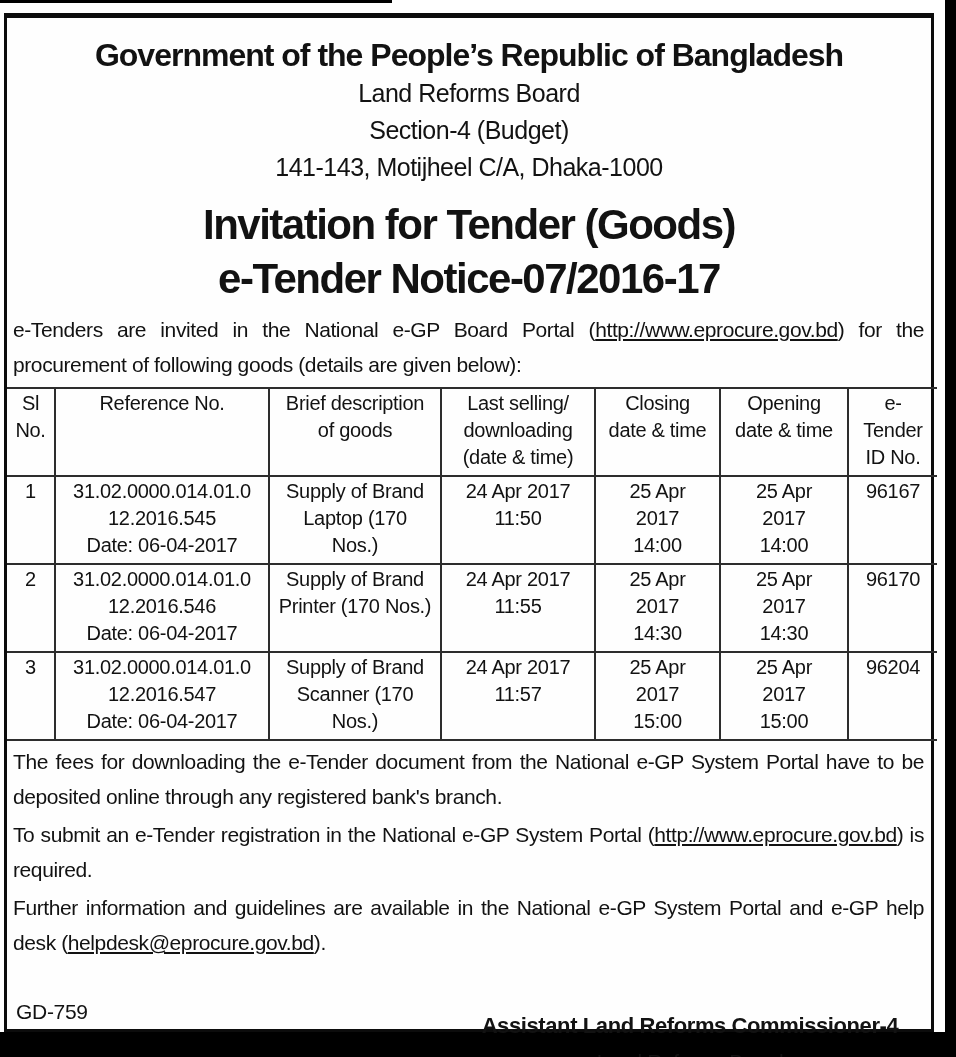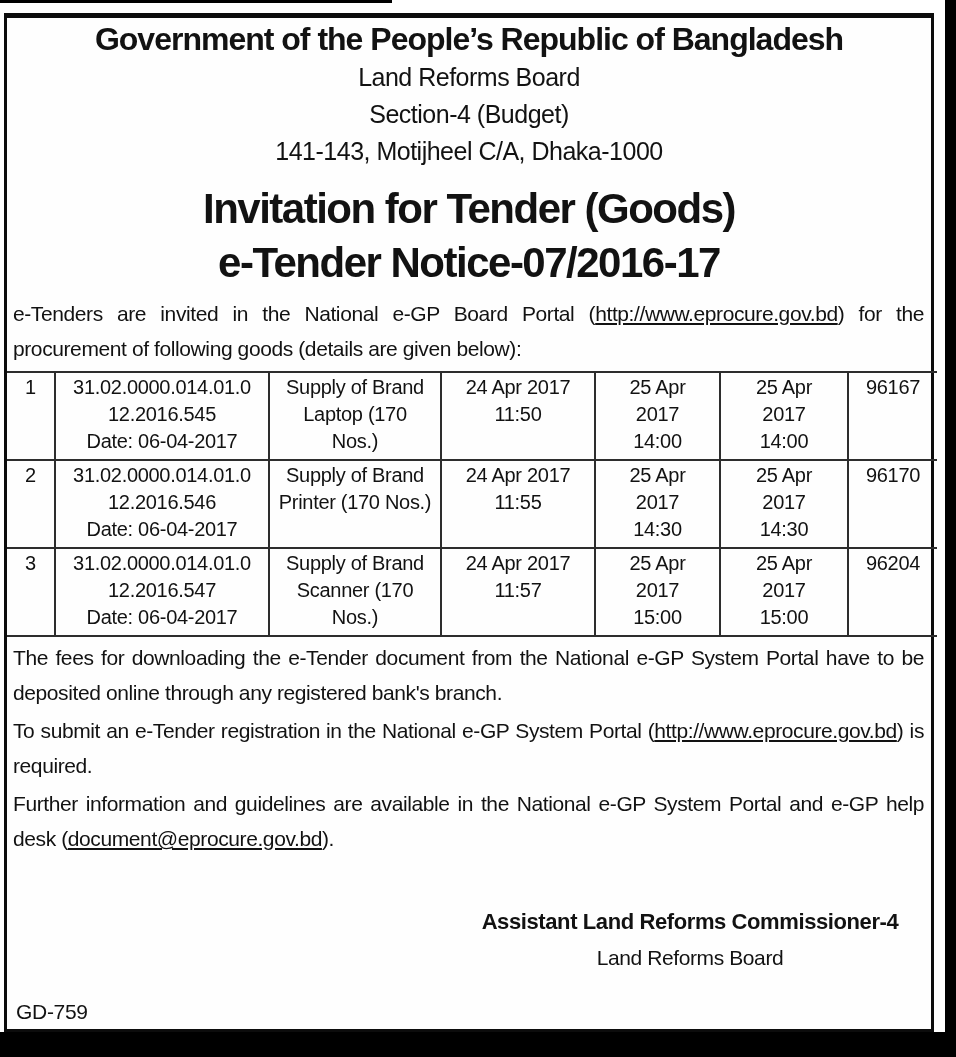--- a/index.html
+++ b/index.html
@@ -17,21 +17,21 @@
 
   .frame {
     position: absolute;
     left: 4px; top: 13px;
     width: 930px; height: 1019px;
     border: 3px solid #0c0c0c;
     border-top-width: 5px;
     background: #fefefe;
   }
 
-  .doc-header { text-align: center; padding-top: 1px; letter-spacing: -0.5px; }
+  .doc-header { text-align: center; padding-top: 17px; letter-spacing: -0.5px; }
   .gov-title  { font-size: 32px; font-weight: bold; line-height: 40px; letter-spacing: -1px; }
   .sub-line   { font-size: 25px; font-weight: normal; line-height: 37px; }
   .big-title  { font-size: 42px; font-weight: bold; line-height: 53px; letter-spacing: -1.5px; margin-top: 12px; }
   .notice-no  { font-size: 42px; font-weight: bold; line-height: 56px; letter-spacing: -1.5px; }
 
   .para {
     font-size: 21px; line-height: 35px; letter-spacing: -0.4px;
     text-align: justify; margin: 3px 7px 0 6px;
   }
   .intro { margin-top: 5px; margin-bottom: 5px; }
@@ -99,20 +99,37 @@
     <colgroup>
       <col style="width:48px">
         <col style="width:214px">
         <col style="width:172px">
       <col style="width:154px">
         <col style="width:125px">
         <col style="width:128px">
         <col style="width:89px">
     </colgroup>
     <tbody>
+      <tr class="hdr">
+        <td class="sl-h">Sl
+No.</td>
+        <td>Reference No.</td>
+        <td>Brief description
+of goods</td>
+        <td>Last selling/
+downloading
+(date &amp; time)</td>
+        <td>Closing
+date &amp; time</td>
+        <td>Opening
+date &amp; time</td>
+        <td>e-
+Tender
+ID No.</td>
+      </tr>
       <tr class="body-row">
         <td>1</td>
         <td>31.02.0000.014.01.0
 12.2016.545
 Date: 06-04-2017</td>
         <td>Supply of Brand
 Laptop (170
 Nos.)</td>
         <td>24 Apr 2017
 11:50</td>
@@ -158,21 +175,21 @@
 2017
 15:00</td>
         <td>96204</td>
       </tr>
     </tbody>
   </table>
 
   <div class="notes">
     <p class="para"><span>The fees for downloading the e-Tender document from the National e-GP System Portal have to be deposited online through any registered bank's branch.</span><span class="link-text"></span><span></span></p>
     <p class="para"><span>To submit an e-Tender registration in the National e-GP System Portal (</span><span class="link-text">http://www.eprocure.gov.bd</span><span>) is required.</span></p>
-    <p class="para"><span>Further information and guidelines are available in the National e-GP System Portal and e-GP help desk (</span><span class="link-text">document@eprocure.gov.bd</span><span>).</span></p>
+    <p class="para"><span>Further information and guidelines are available in the National e-GP System Portal and e-GP help desk (</span><span class="link-text">helpdesk@eprocure.gov.bd</span><span>).</span></p>
   </div>
 
   <div class="signature">
     <div class="sig-bold">Assistant Land Reforms Commissioner-4</div>
     <div>Land Reforms Board</div>
 
   </div>
 
   <div class="gd-code">GD-759</div>
 </div>

